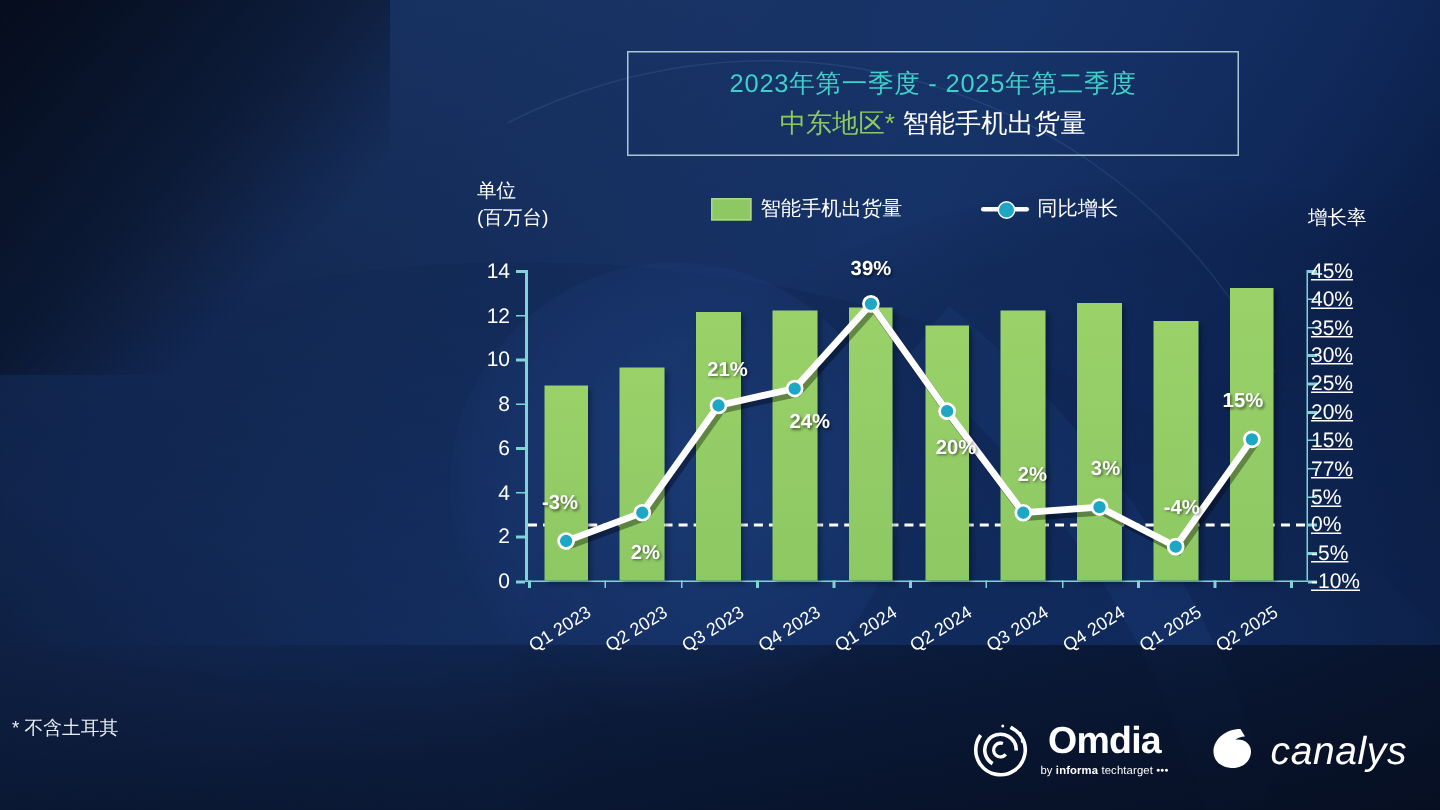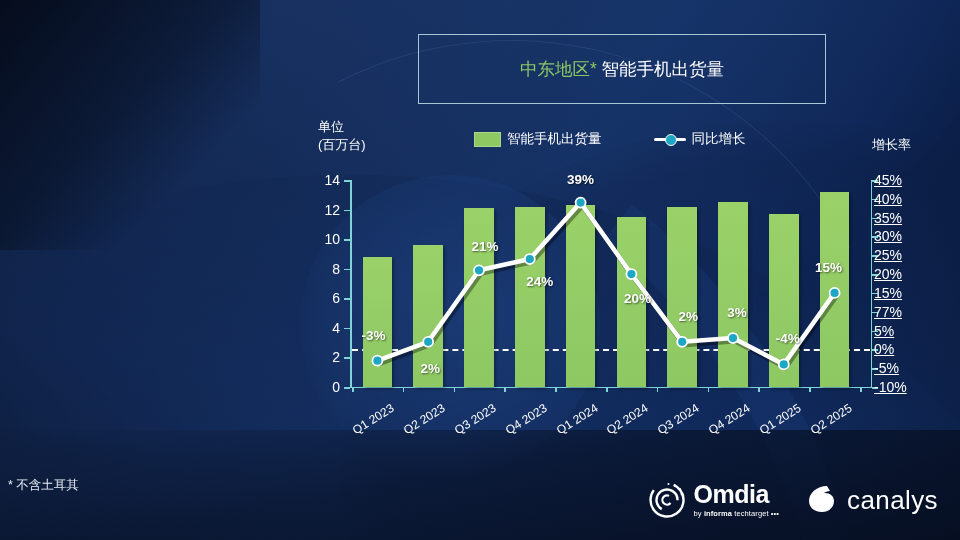--- a/index.html
+++ b/index.html
@@ -184,43 +184,44 @@
     position: absolute; left: 20px; bottom: 24px;
     color: #e8eef6; font-size: 12.5px;
   }
   .logos {
     position: absolute; right: 22px; bottom: 20px;
     display: flex; align-items: center; gap: 26px;
   }
   .omdia { display: flex; align-items: center; gap: 7px; }
   .omdia-mark { width: 40px; height: 40px; position: relative; }
   .omdia-text { color: #fff; }
-  .omdia-word { font-size: 25px; font-weight: bold; letter-spacing: -0.5px; line-height: 1; }
+  .omdia-word { font-size: 25px; font-weight: bold; letter-spacing: -0.5px; line-height: 1; text-align: center; }
   .omdia-sub { font-size: 7.5px; letter-spacing: 0.1px; margin-top: 2px; white-space: nowrap; }
   .omdia-sub b { font-weight: bold; }
-  .canalys { display: flex; align-items: center; gap: 8px; }
+  .canalys { display: flex; align-items: center; gap: 8px; font-style: italic; }
   .canalys-word { color: #fff; font-size: 26px; letter-spacing: 0.4px; line-height: 1; }
 </style>
 </head>
 <body>
 
 <div id="root">
 
   <div class="bg-base"></div>
   <div class="bg-swoosh sw1"></div>
   <div class="bg-swoosh sw2"></div>
   <div class="bg-swoosh sw3"></div>
   <div class="arc arc-a"></div>
   <div class="arc arc-b"></div>
   <div class="arc arc-c"></div>
   <div class="blob"></div>
   <div class="top-dark"></div>
   <div class="bottom-band"></div>
 
   <div class="title-box">
+    <div class="title-line1">2023年第一季度 - 2025年第二季度</div>
     <div class="title-line2">
       <span class="title-region">中东地区*</span>
       <span class="title-rest">智能手机出货量</span>
     </div>
   </div>
 
   <div class="callout">
     <span>定性，受消费者支出和</span>
     <span>尽管地缘政治存在不确</span>
     <span>经济增长推动，2025年</span>

